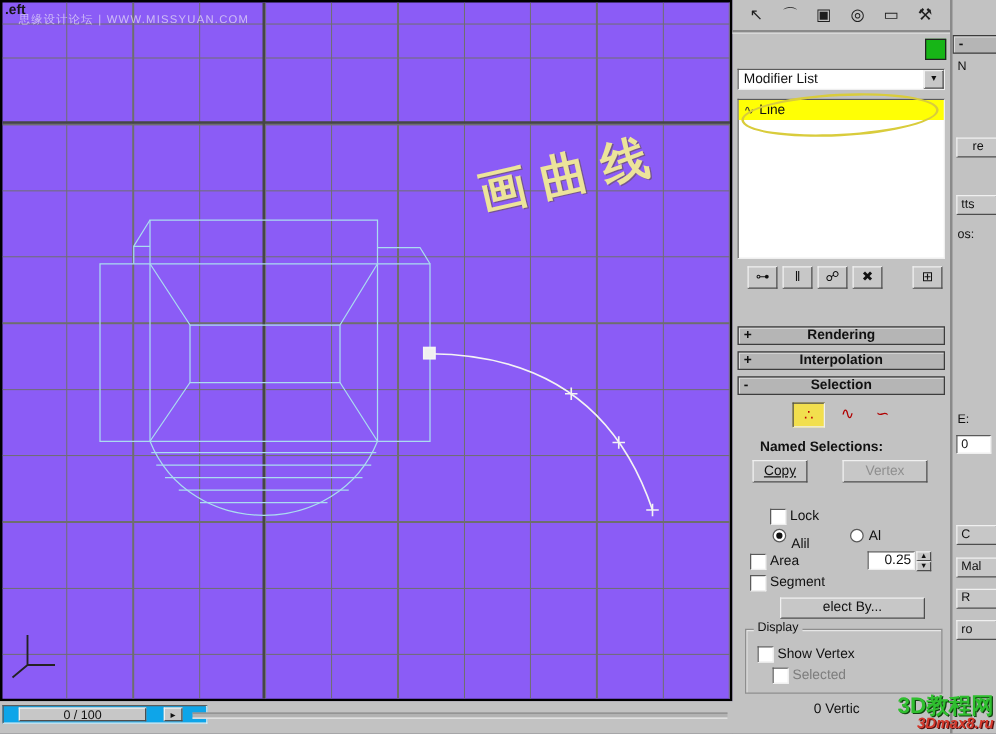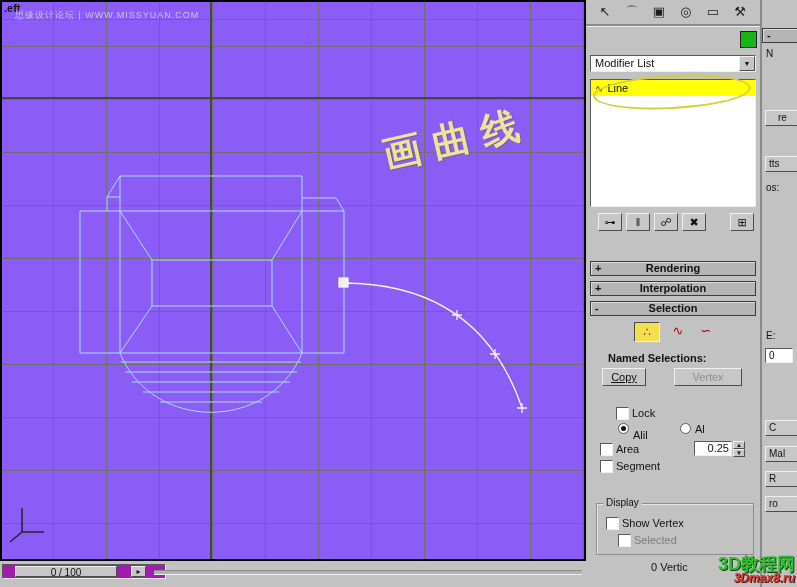--- a/index.html
+++ b/index.html
@@ -51,21 +51,21 @@
   #ellipse{position:absolute;left:593px;top:75px;width:154px;height:30px;border:2px solid #d9cc3c;
            border-radius:50%;transform:rotate(-3deg);z-index:30;pointer-events:none;}
   
   #strip{position:absolute;left:760px;top:0;width:37px;height:587px;background:#c2c2c2;
          border-left:2px solid #8a8a8a;box-sizing:border-box;overflow:hidden;}
   .stripbtn{position:absolute;left:3px;width:33px;height:16px;line-height:14px;font-size:10px;
             text-align:left;padding-left:3px;}
   .striplbl{position:absolute;left:4px;font-size:10px;}
   
   #bottombar{position:absolute;left:0;top:561px;width:586px;height:26px;background:#c2c2c2;}
-  #timetrack{position:absolute;left:2px;top:3px;width:164px;height:15px;background:#a21caf;
+  #timetrack{position:absolute;left:2px;top:3px;width:164px;height:15px;background:#0ea5e9;
              border:1px solid;border-color:#5a5a5a #efefef #efefef #5a5a5a;box-sizing:border-box;}
   #time-handle{position:absolute;left:12px;top:1px;width:102px;height:11px;line-height:11px;font-size:10px;}
   #time-arrow{position:absolute;left:128px;top:1px;width:15px;height:11px;line-height:10px;font-size:8px;}
   #trackgroove{position:absolute;left:154px;top:9px;width:428px;height:3px;background:#b2b2b2;
                border-top:1px solid #8a8a8a;border-bottom:1px solid #eee;}
   #status-vertices{position:absolute;left:651px;top:561px;font-size:11px;color:#111;z-index:5;}
   
   #wm-br{position:absolute;right:2px;bottom:2px;text-align:right;z-index:60;line-height:14px;}
   #wm-br .l1{color:#2fbf2f;font-weight:bold;font-size:18px;text-shadow:1px 1px 0 #114411;}
   #wm-br .l2{color:#d5372a;font-weight:bold;font-style:italic;font-size:12px;text-shadow:1px 1px 0 #551111;}
@@ -173,20 +173,21 @@
 
   <div class="cb" style="left:600px;top:443px;"></div>
   <div class="lbl" style="left:616px;top:443px;">Area</div>
   <div class="field abs" style="left:694px;top:441px;width:38px;height:15px;line-height:13px;text-align:right;padding-right:2px;">0.25</div>
   <div class="spin" style="left:733px;top:441px;">▲</div>
   <div class="spin" style="left:733px;top:449px;">▼</div>
 
   <div class="cb" style="left:600px;top:460px;"></div>
   <div class="lbl" style="left:616px;top:460px;">Segment</div>
 
+  <div class="btn abs" style="left:624px;top:478px;width:116px;height:17px;line-height:15px;">elect By...</div>
 
   <div class="group" style="left:596px;top:503px;width:156px;height:50px;">
     <span class="legend">Display</span>
   </div>
   <div class="cb" style="left:606px;top:517px;"></div>
   <div class="lbl" style="left:622px;top:517px;">Show Vertex</div>
   <div class="cb" style="left:618px;top:534px;"></div>
   <div class="lbl" style="left:634px;top:534px;color:#7d7d7d;">Selected</div>
 
   <div class="hdivider"></div>

